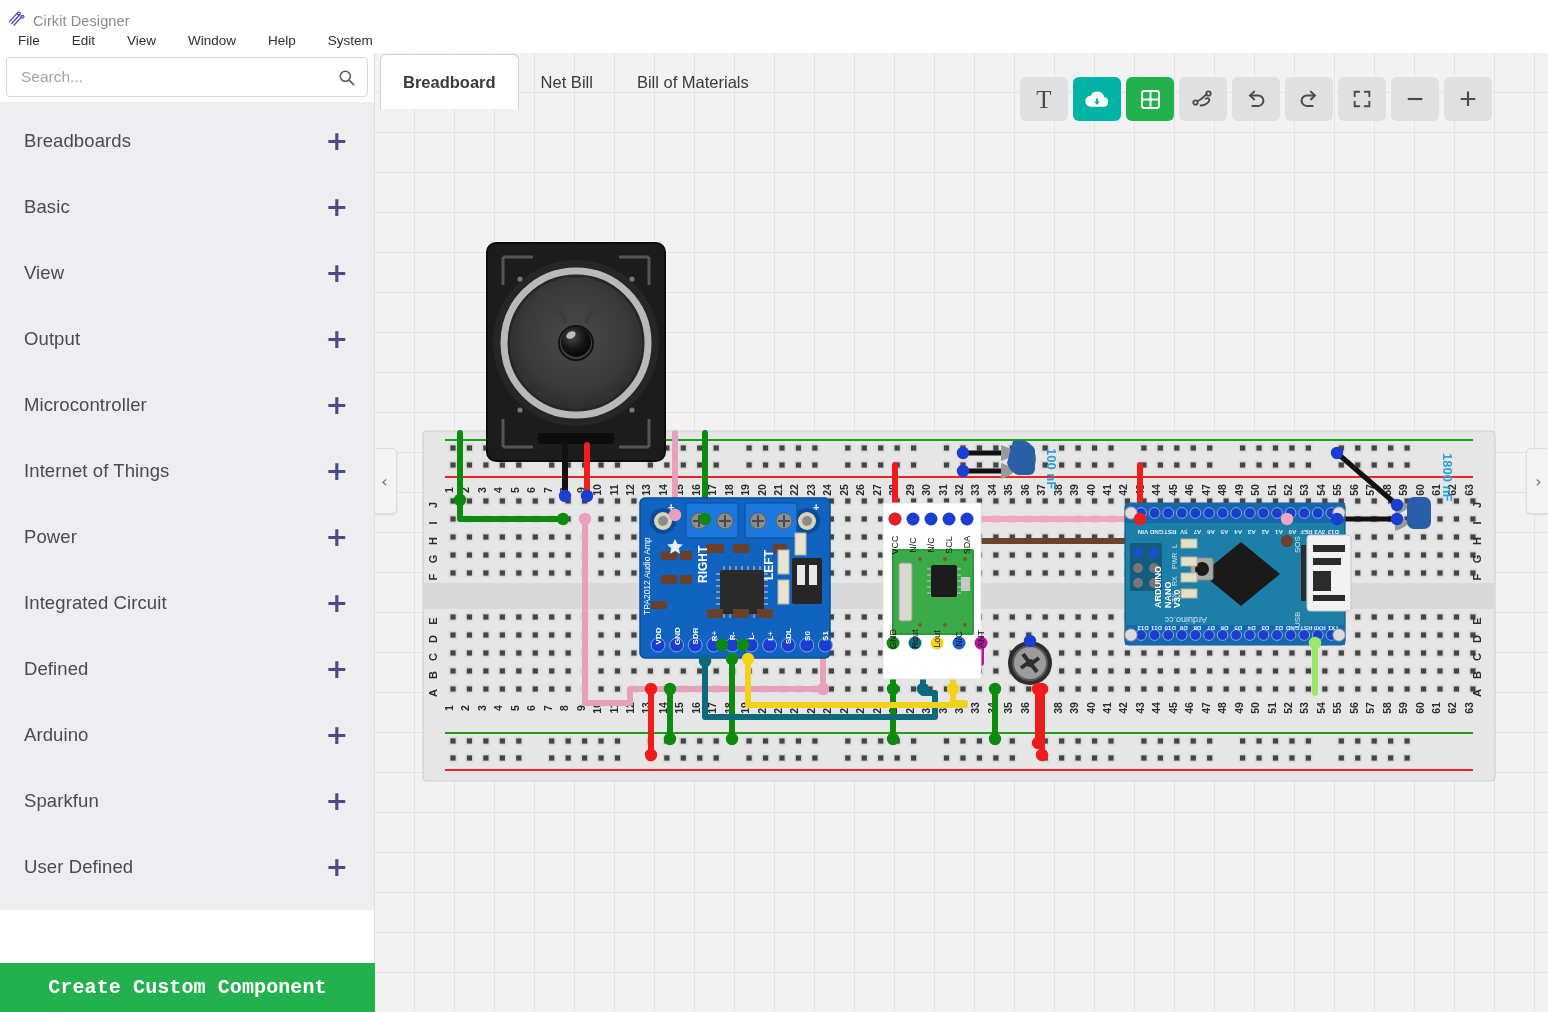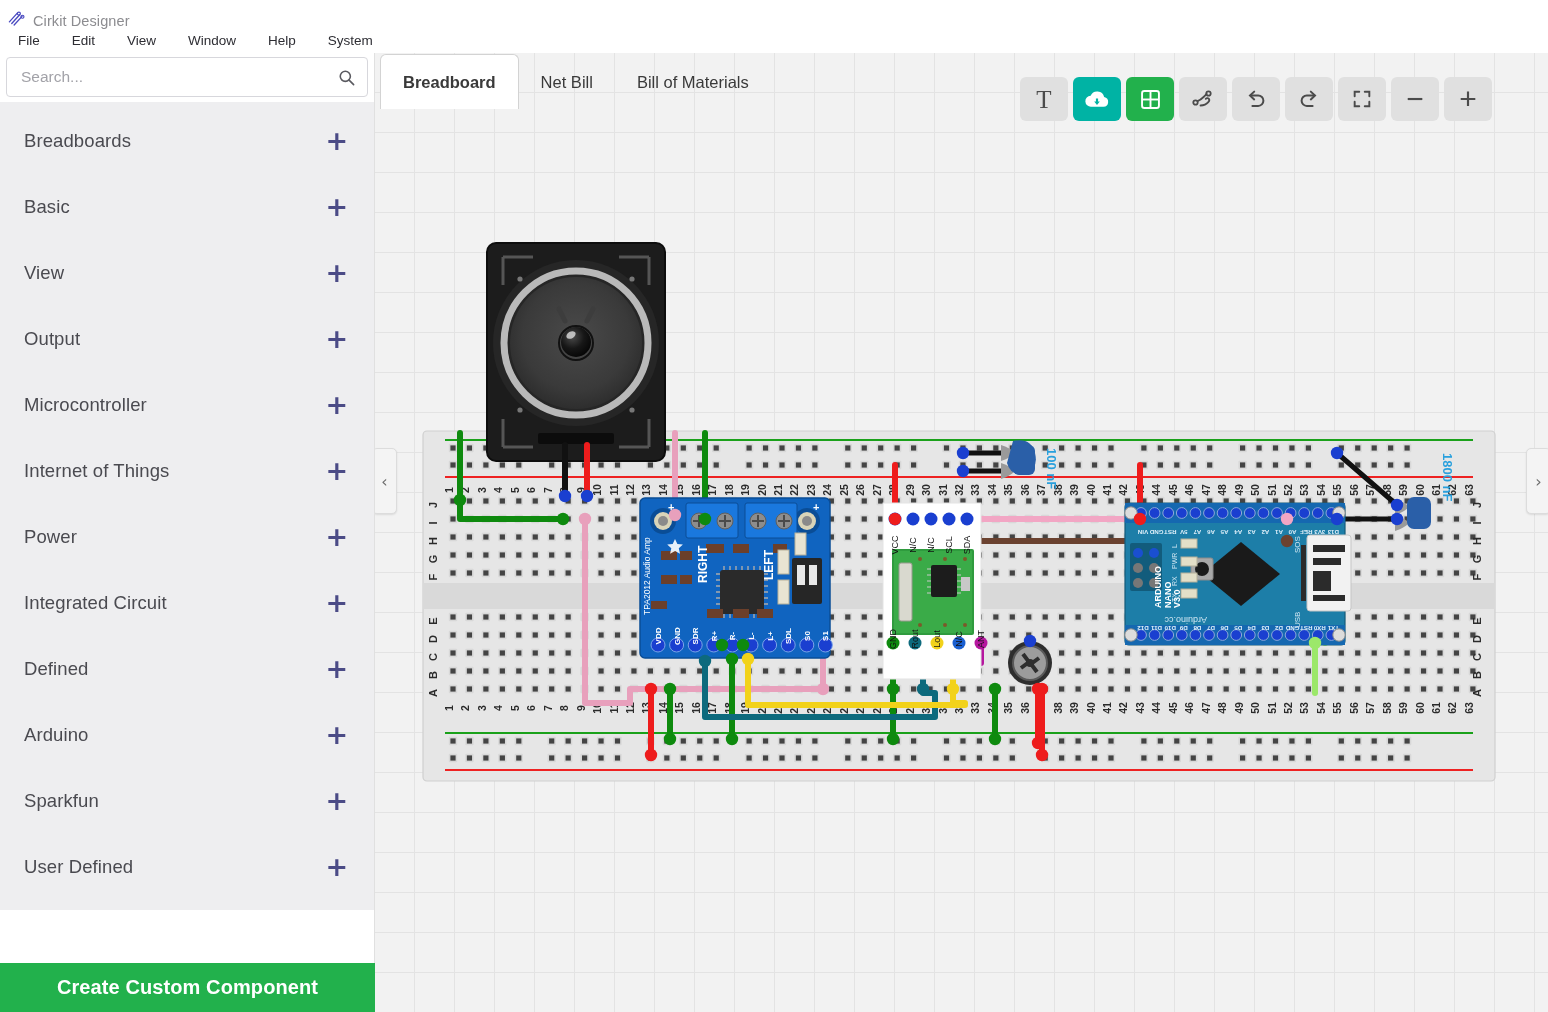--- a/index.html
+++ b/index.html
@@ -59,21 +59,21 @@
     padding:0 26px 0 24px; cursor:pointer;
   }
   .cat-label { font-size:18.5px; color:#4a4a50; font-weight:400; letter-spacing:.1px; }
   .cat-plus {
     font-size:27px; line-height:20px; color:#4b4b86; font-weight:600;
     font-family:"DejaVu Sans", sans-serif;
   }
   #panel-blank { height:53px; background:#ffffff; }
   #ccc-btn {
     height:49px; margin:0; background:#22b14c; color:#fff; border:0;
-    font-size:20px; font-weight:bold; font-family:Liberation Sans, sans-serif;
+    font-size:20px; font-weight:bold; font-family:Liberation Mono, monospace;
     letter-spacing:.1px; cursor:pointer; width:375px;
   }
 
   
   #canvas {
     flex:1 1 auto; position:relative; overflow:hidden; background:#f2f2f2;
     background-image:
       linear-gradient(to right, #e3e3e3 1px, transparent 1px),
       linear-gradient(to bottom, #e3e3e3 1px, transparent 1px);
     background-size:40px 40px;

